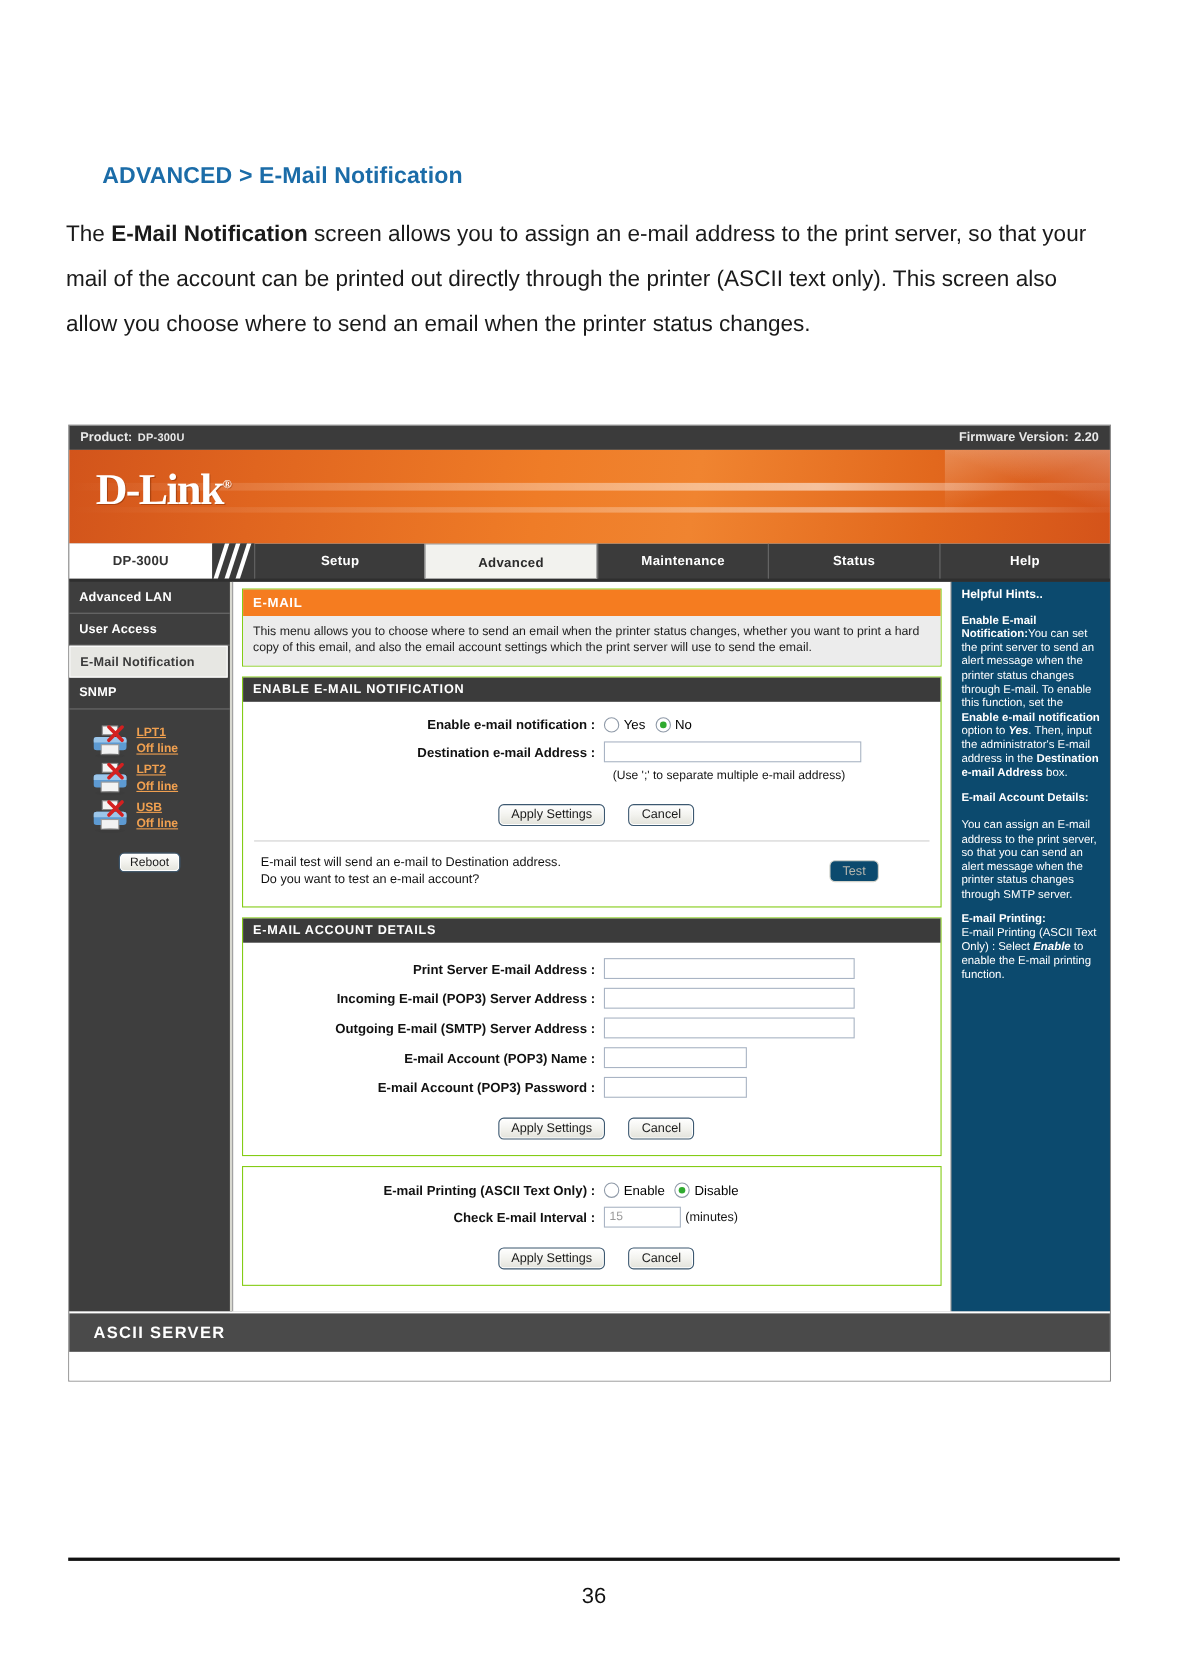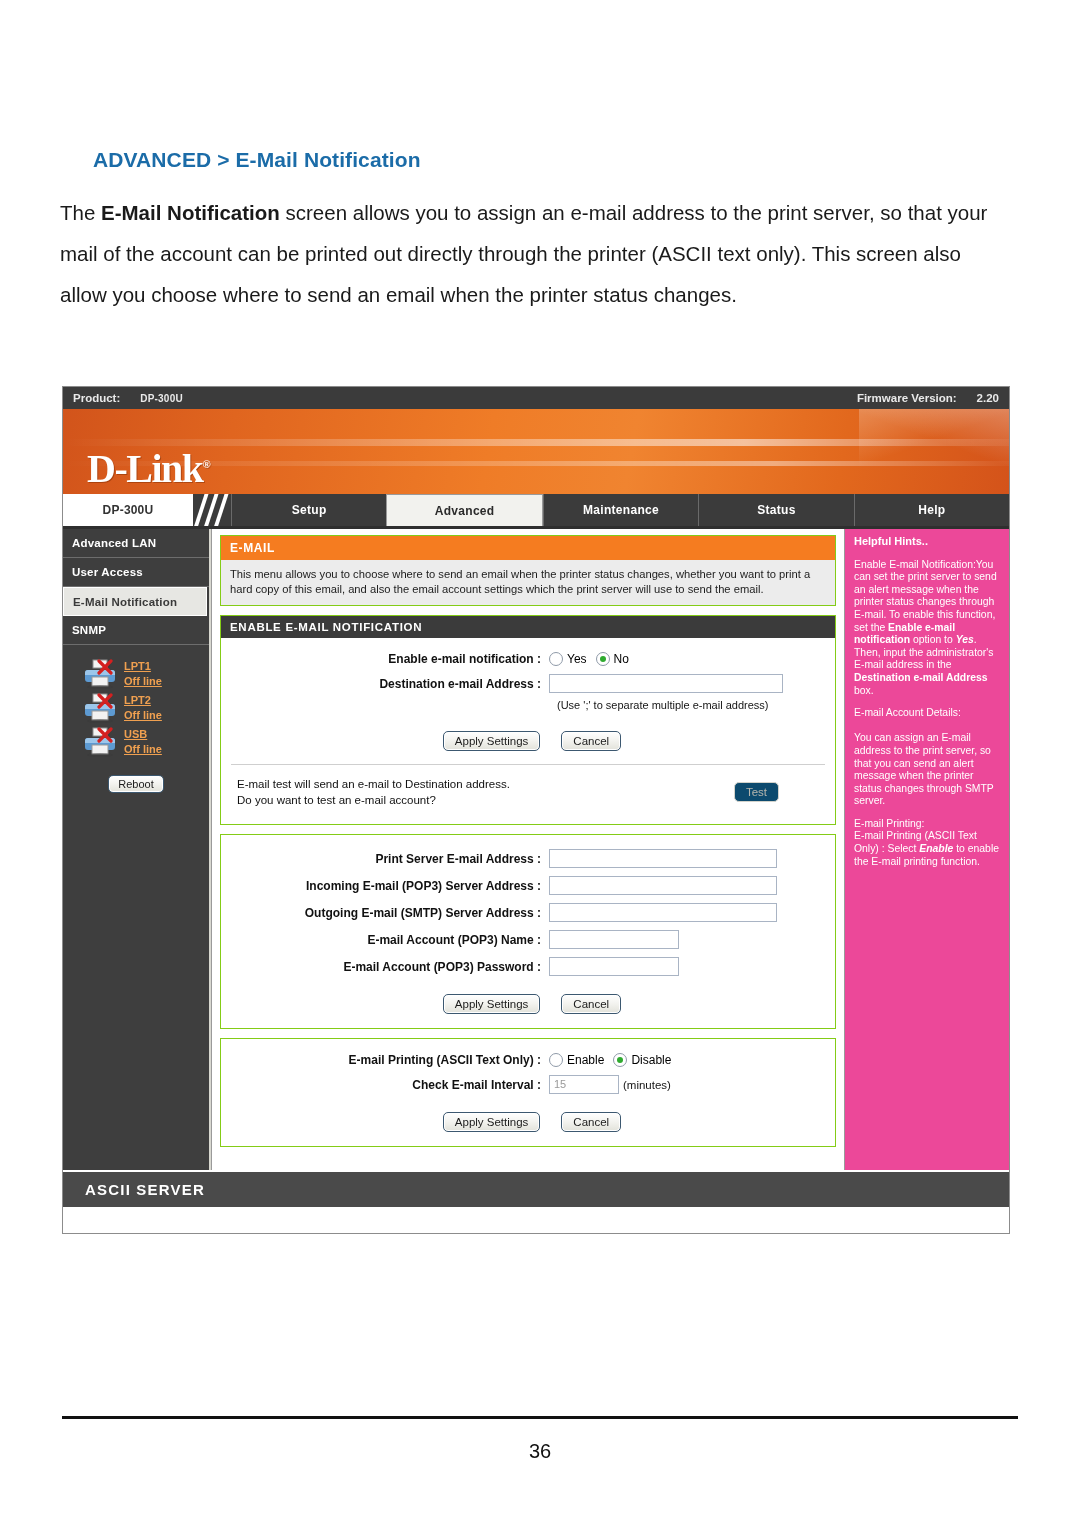--- a/index.html
+++ b/index.html
@@ -56,21 +56,21 @@
     color: #e9e9e9;
     height: 22px;
     display: flex;
     align-items: center;
     justify-content: space-between;
     padding: 0 10px;
     font-size: 11.5px;
     font-weight: bold;
   }
   .prod-bar .small { font-size: 10px; font-weight: bold; letter-spacing: 0.2px;}
-  .prod-left, .prod-right { display: flex; align-items: baseline; gap: 20px; }
+  .prod-left, .prod-right { display: flex; align-items: baseline; gap: 5px; }
 
   
   .banner {
     height: 85px;
     position: relative;
     overflow: hidden;
     background: linear-gradient(100deg,#d2541b 0%, #e0651f 18%, #ef7c27 45%, #f08430 60%, #e2681d 82%, #d4531a 100%);
   }
   .banner .streak1 {
     position: absolute; left: 0; right: 0; top: 30px; height: 7px;
@@ -82,21 +82,21 @@
   }
   .banner .fan {
     position: absolute; right: 0; top: 0; bottom: 0; width: 150px;
     background:
       linear-gradient(200deg, rgba(255,255,255,0.28) 0%, rgba(255,255,255,0) 42%),
       linear-gradient(160deg, rgba(255,255,255,0.24) 0%, rgba(255,255,255,0) 42%);
   }
   .logo {
     position: absolute;
     left: 24px;
-    top: 36px;
+    top: 12px;
     color: #ffffff;
     font-family: "Liberation Serif", serif;
     font-size: 40px;
     font-weight: bold;
     letter-spacing: -1.5px;
     text-shadow: 1px 1px 0 rgba(120,40,0,0.45);
   }
   .logo sup { font-size: 11px; vertical-align: super; }
 
   
@@ -329,30 +329,30 @@
     align-items: center;
     justify-content: space-between;
     border-top: 1px solid #cfcfcf;
     margin-top: 13px;
     padding: 11px 46px 2px 6px;
   }
   .test-text { font-size: 11.5px; line-height: 16px; color: #111; }
 
   
   .hints {
-    width: 164px;
-    background: #ec4899;
+    width: 144px;
+    background: #0c4a6e;
     color: #ffffff;
     padding: 6px 7px 12px 9px;
     box-sizing: border-box;
     font-size: 10.4px;
     line-height: 12.6px;
   }
   .hints .h-title { font-weight: bold; font-size: 11px; margin-bottom: 11px; }
-  .hints .h-sub { font-weight: normal; color: #ffffff; margin-top: 45px; }
+  .hints .h-sub { font-weight: bold; color: #ffffff; margin-top: 45px; }
   .hints p { margin: 0 0 10px 0; }
   .hints i { font-style: italic; font-weight: bold; }
 
   
   .shot-footer {
     background: #4a4a4a;
     color: #ffffff;
     font-size: 15px;
     font-weight: bold;
     letter-spacing: 1.2px;
@@ -538,20 +538,21 @@
               <div>E-mail test will send an e-mail to Destination address.</div>
               <div>Do you want to test an e-mail account?</div>
             </div>
             <button class="btn disabled">Test</button>
           </div>
 
         </div>
       </div>
 
       <div class="panel">
+        <div class="panel-head-dark">E-MAIL ACCOUNT DETAILS</div>
         <div class="panel-body">
 
           <div class="frow">
             <div class="flabel">Print Server E-mail Address :</div>
             <div class="fctl">
                 <input class="txt w-md" type="text" value="" style="">
               </div>
           </div>
 
           <div class="frow">

